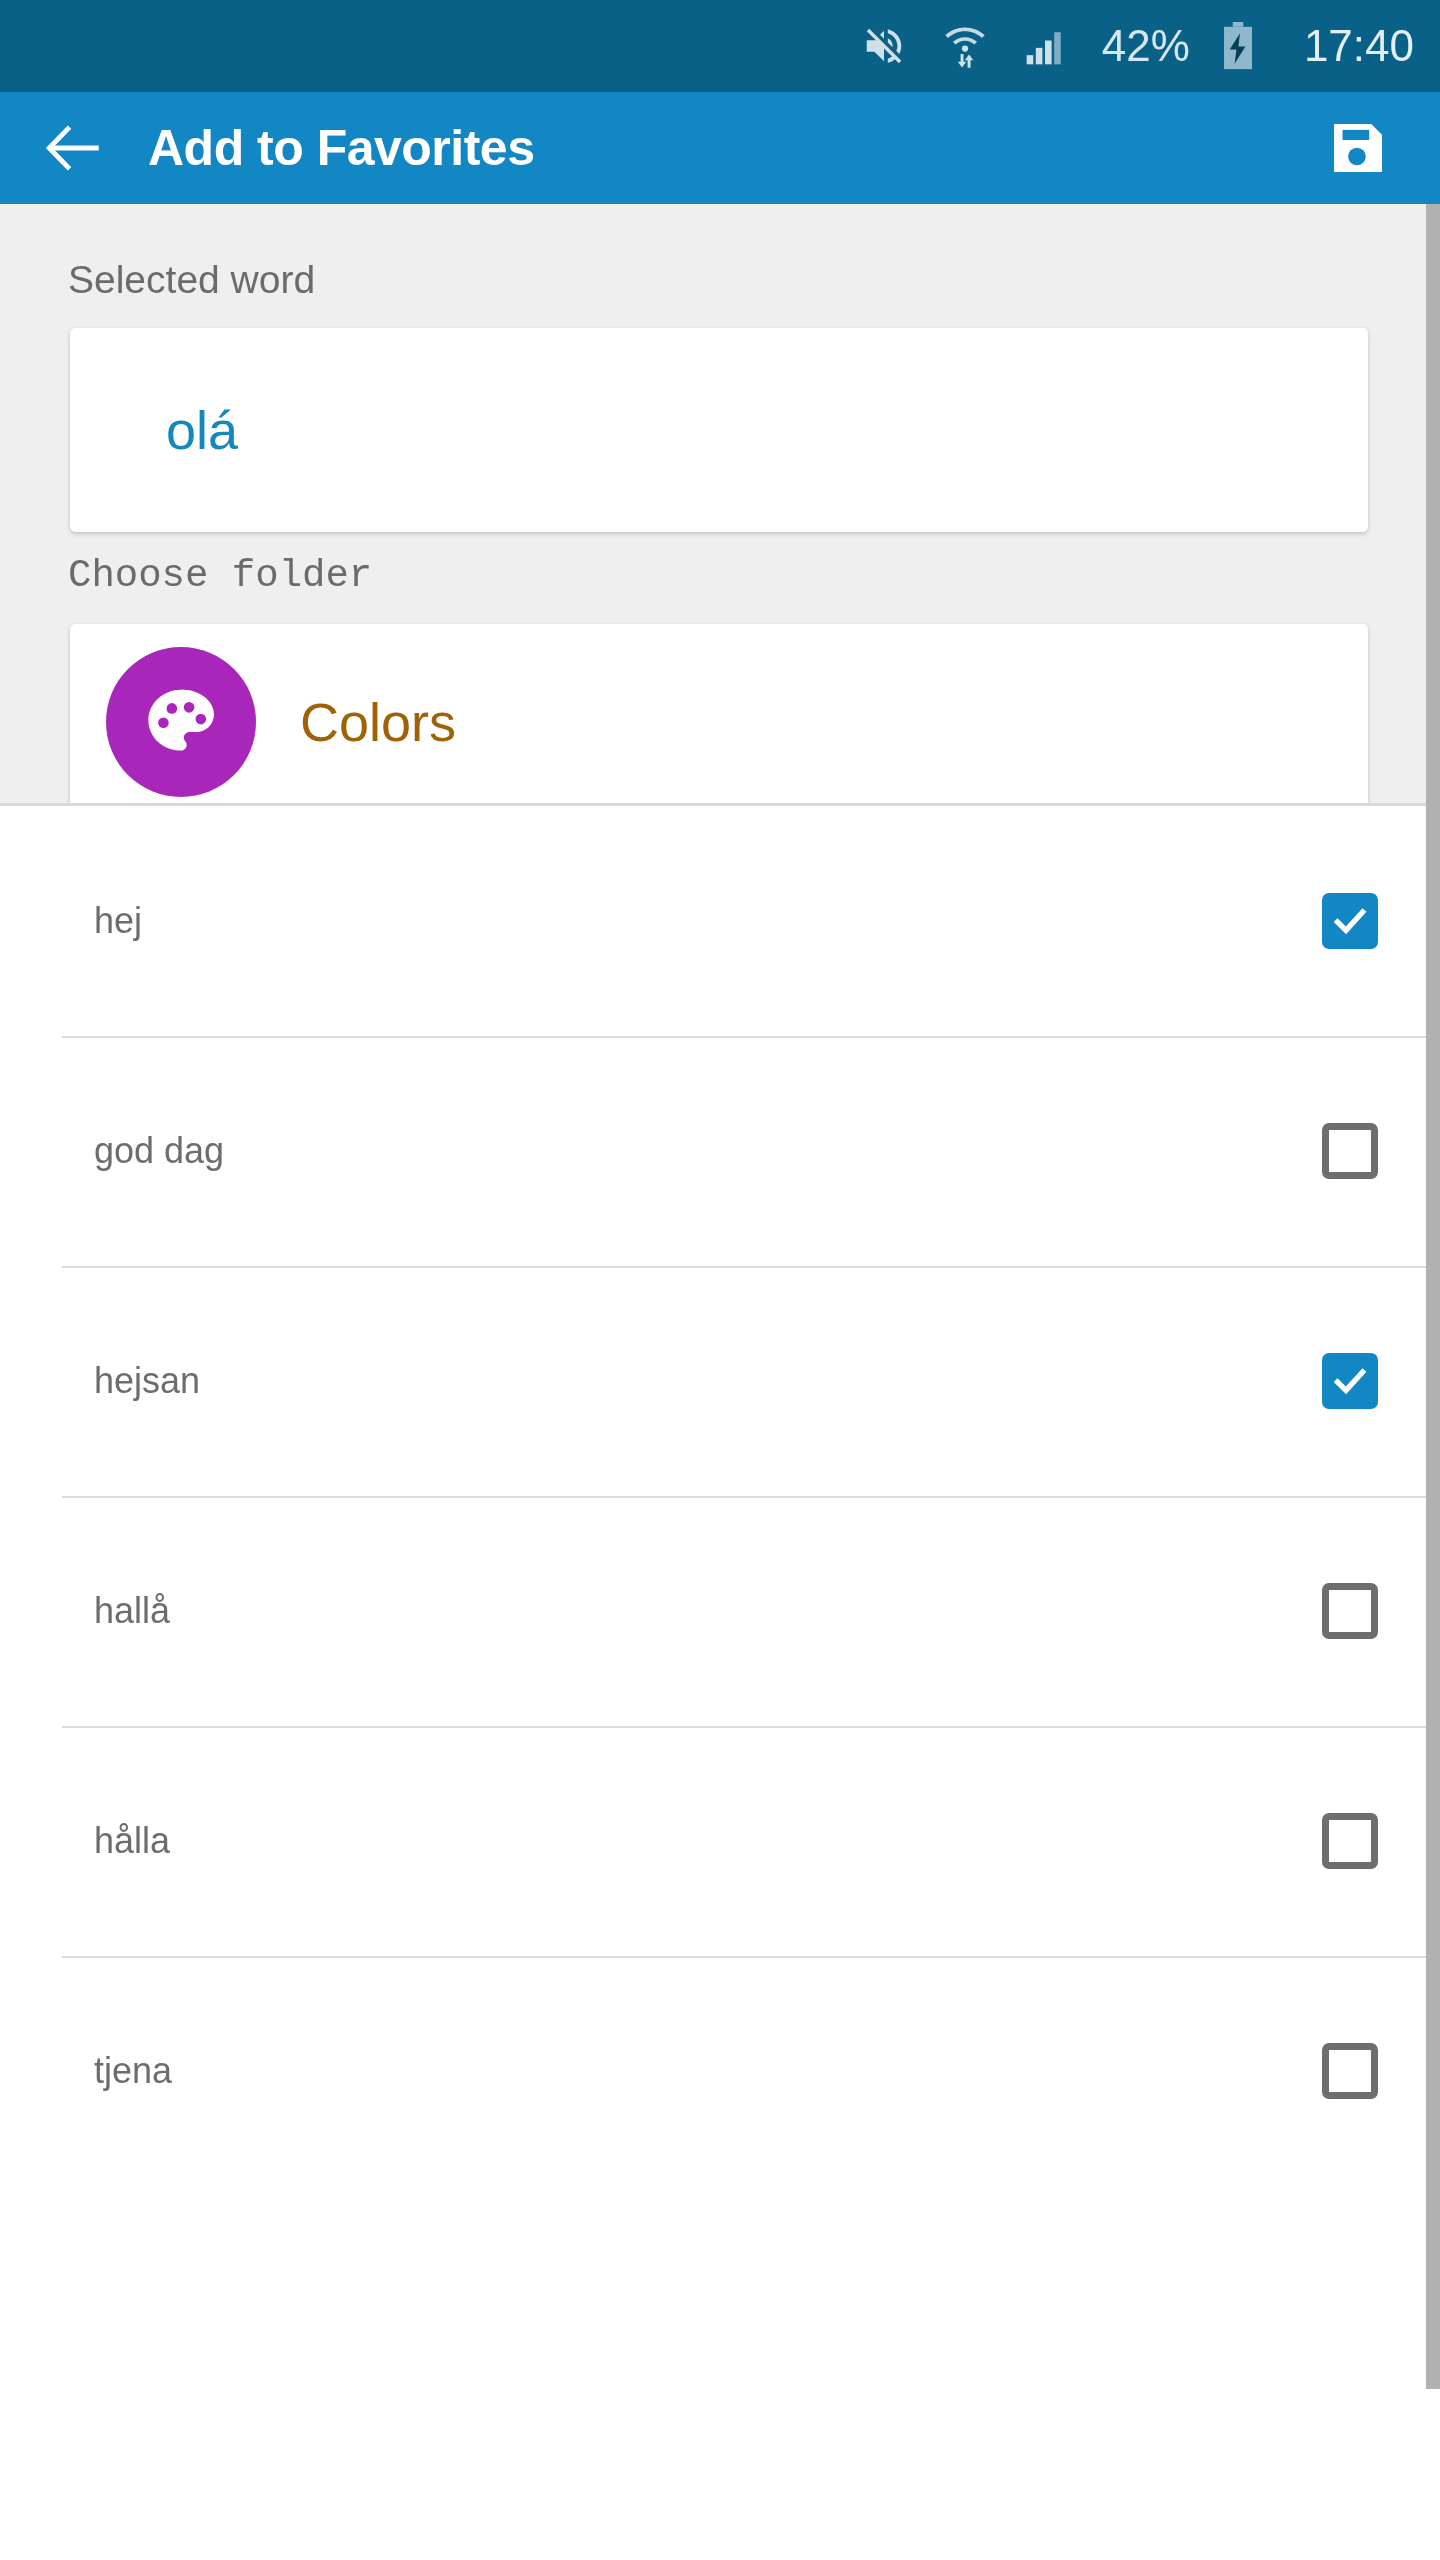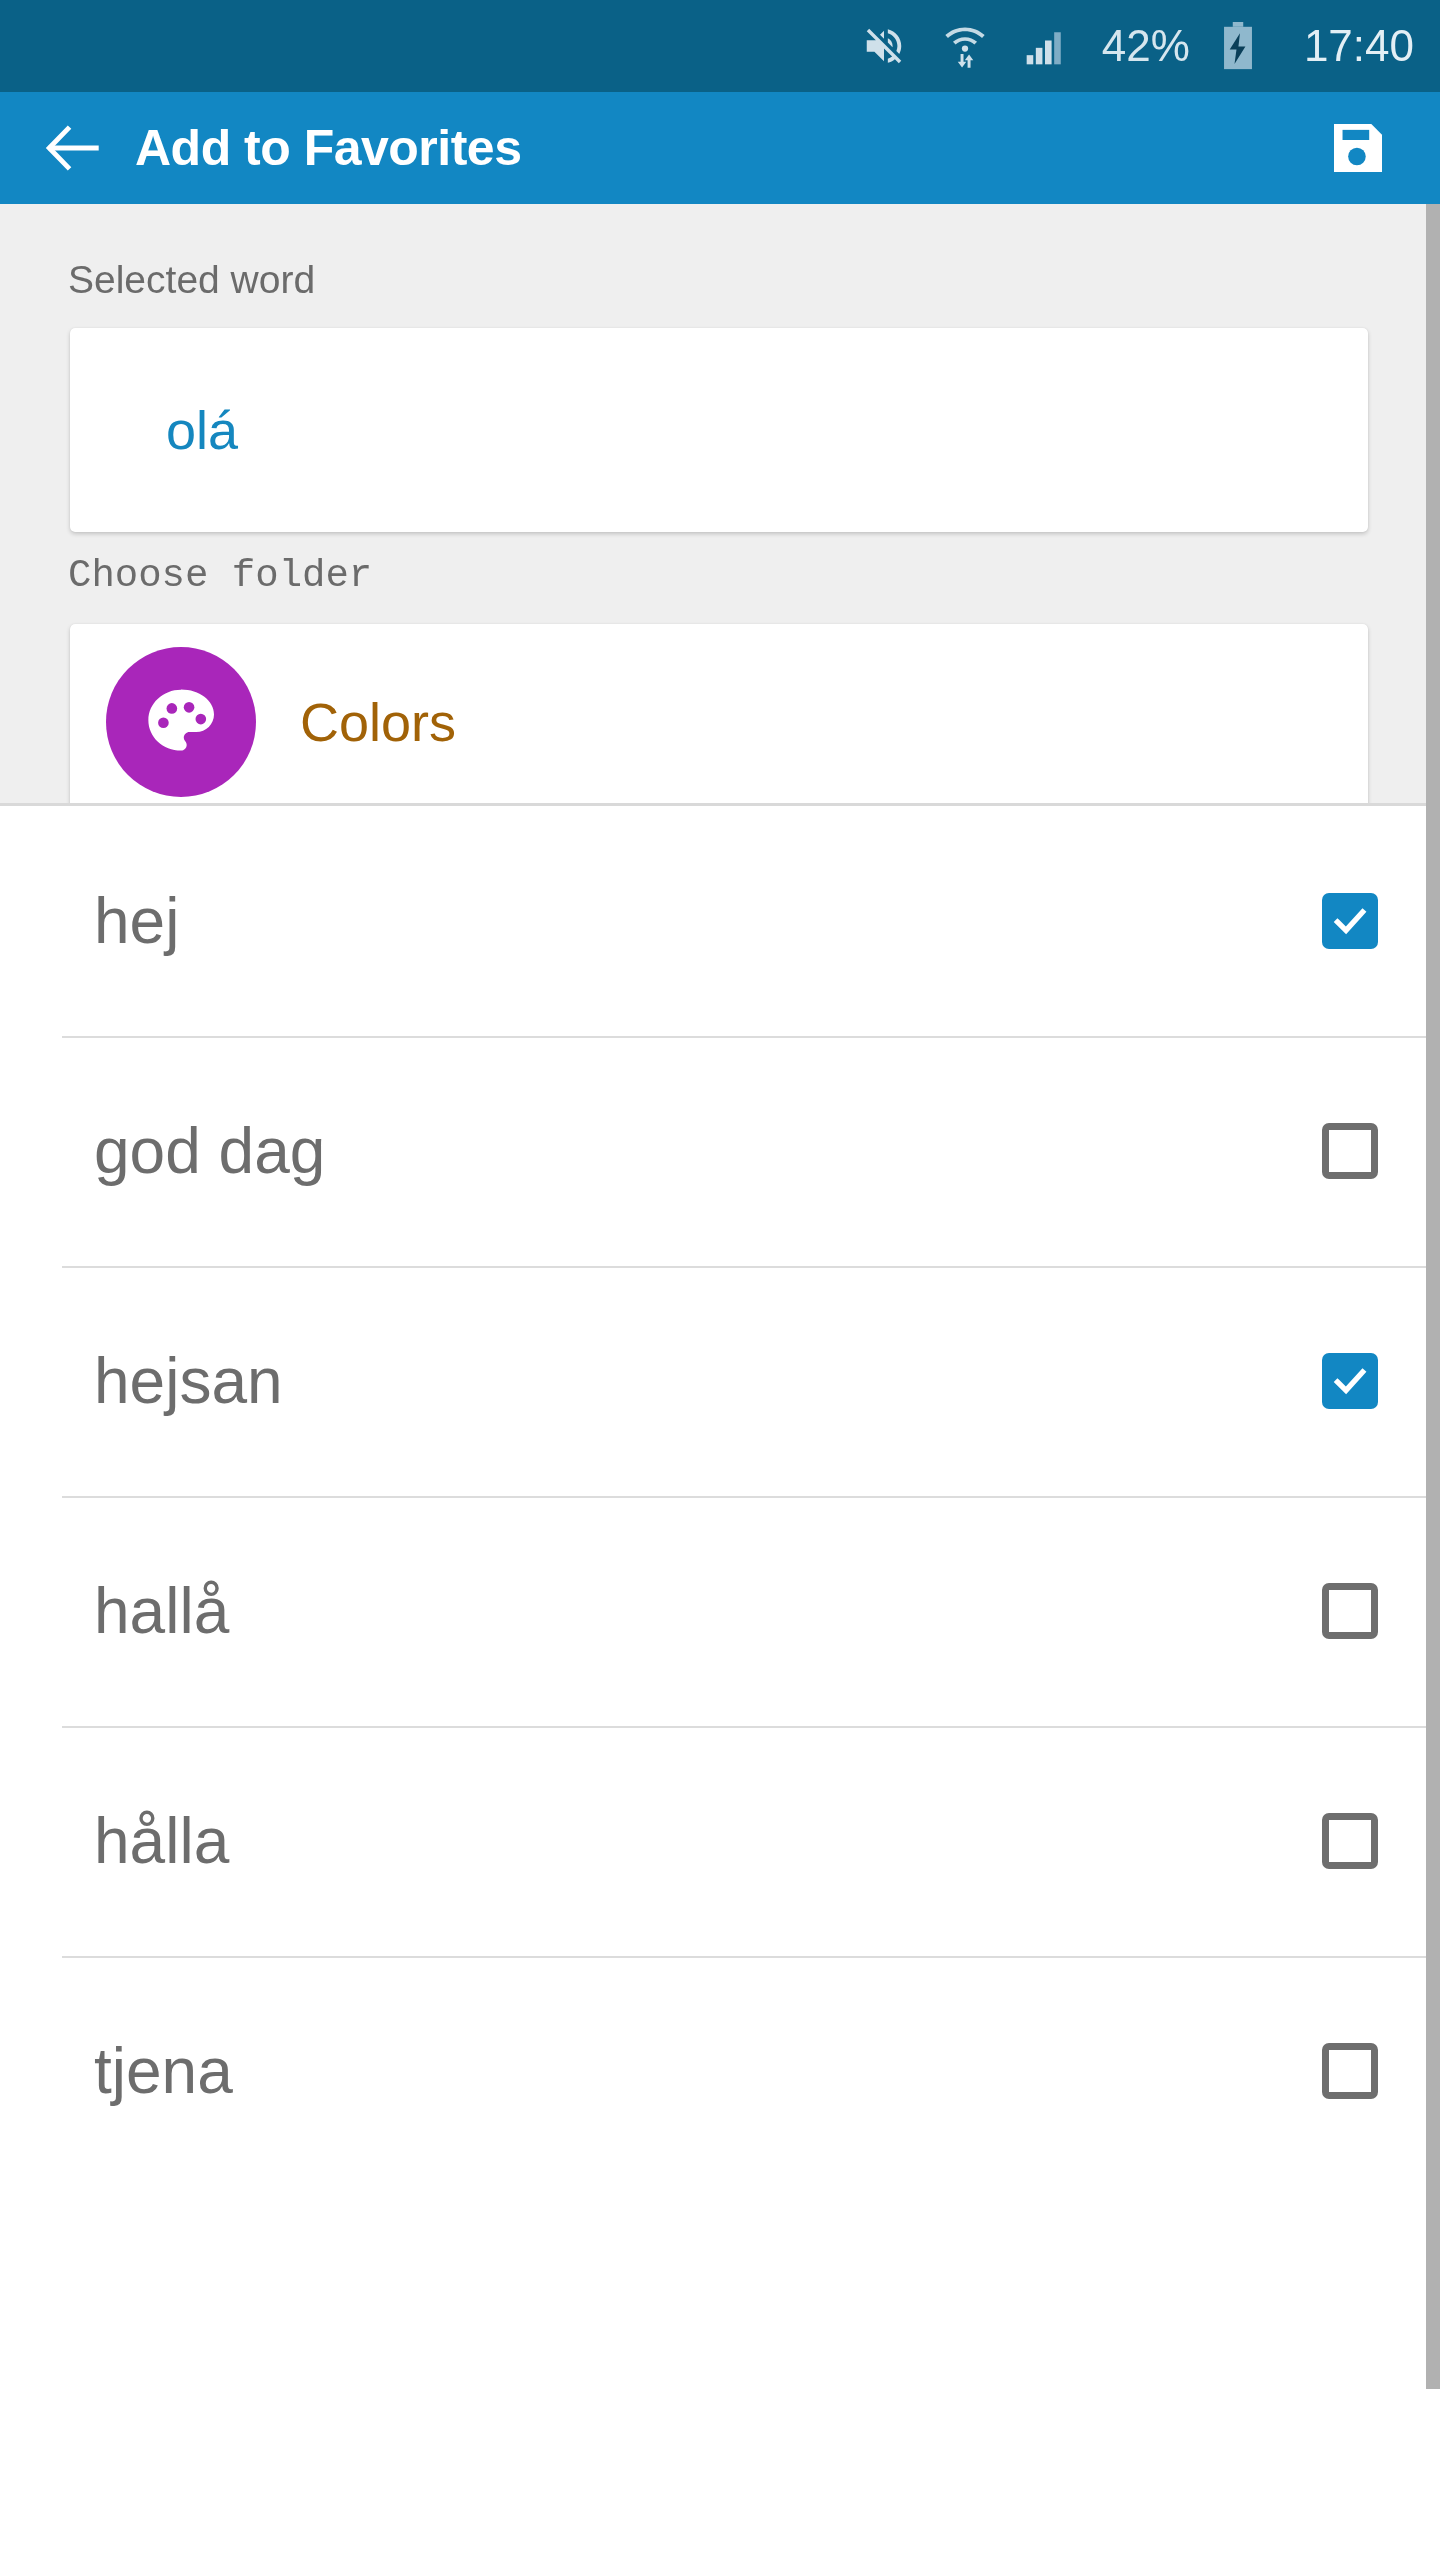--- a/index.html
+++ b/index.html
@@ -52,21 +52,21 @@
   }
   .back-btn {
     width: 62px; height: 62px;
     display: flex; align-items: center; justify-content: center;
     cursor: pointer; flex: 0 0 auto;
   }
   .app-title {
     color: #ffffff;
     font-size: 50px;
     font-weight: bold;
-    margin-left: 31px;
+    margin-left: 44px;
     white-space: nowrap;
     letter-spacing: -0.5px;
   }
   .app-bar-spacer { flex: 1 1 auto; }
   .save-btn {
     width: 64px; height: 64px;
     display: flex; align-items: center; justify-content: center;
     cursor: pointer; margin-right: 14px;
   }
 
@@ -153,21 +153,21 @@
   }
   .list-row + .list-row::before {
     content: "";
     position: absolute;
     top: 0; left: 62px; right: 0;
     height: 2px;
     background: #dcdcdc;
   }
   .row-label {
     color: #6d6d6d;
-    font-size: 64px;
+    font-size: 36px;
     flex: 1 1 auto;
     letter-spacing: 0px;
   }
 
   .checkbox {
     width: 56px; height: 56px;
     border-radius: 7px;
     flex: 0 0 auto;
     display: flex; align-items: center; justify-content: center;
     cursor: pointer;

